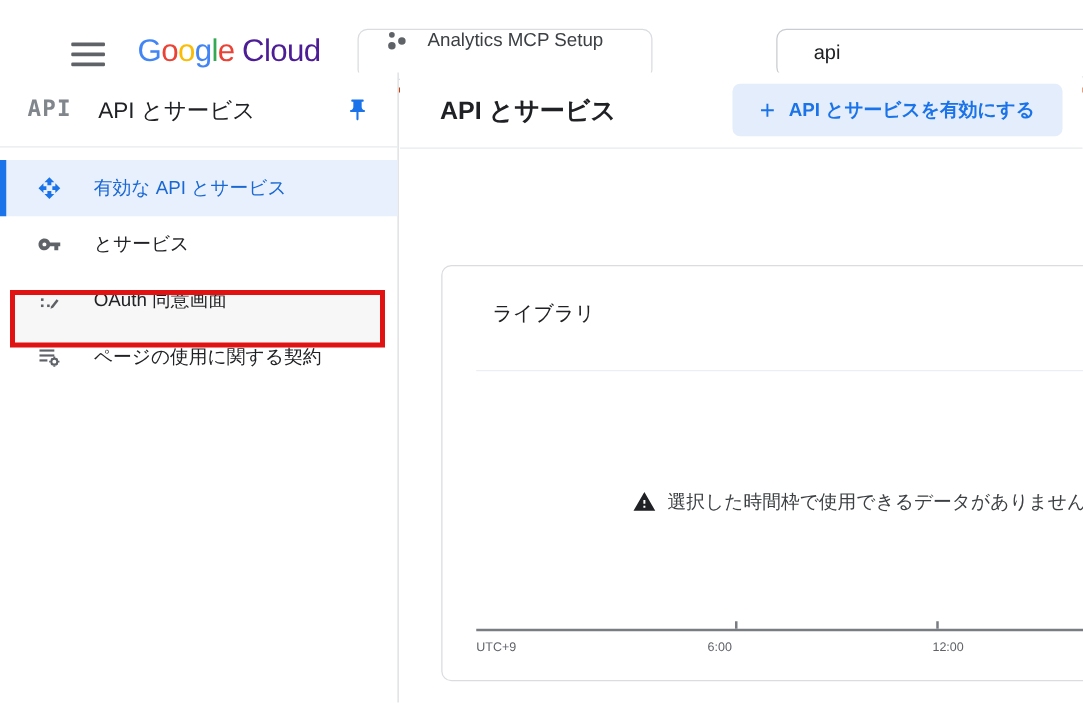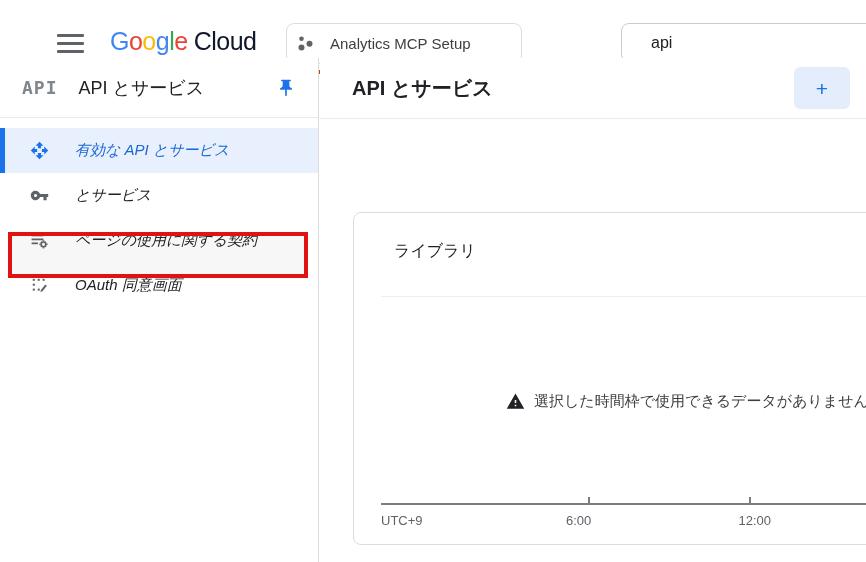--- a/index.html
+++ b/index.html
@@ -7,44 +7,44 @@
     font-family:"Liberation Sans","DejaVu Sans",sans-serif; color:#202124; }
 
   
   .topbar { position:absolute; left:0; top:16px; width:866px; height:58px;
     background:#fff; border-bottom:4px solid #c2410c;margin-left:36px; }
   .hamburger { position:absolute; left:21px; top:18px; width:27px; height:19px;
     display:flex; flex-direction:column; justify-content:space-between; cursor:pointer; }
   .hamburger span { display:block; height:2.6px; background:#5f6368; border-radius:1px; }
   .logo { position:absolute; left:74px; top:11px; font-size:25px; letter-spacing:-0.5px;
     display:flex; align-items:baseline; }
-  .logo .cloud { color:#0f172a; margin-left:6px; }
+  .logo .cloud { color:#4c1d95; margin-left:6px; }
   .g1{color:#4285F4}.g2{color:#EA4335}.g3{color:#FBBC05}.g4{color:#4285F4}.g5{color:#34A853}.g6{color:#EA4335}
   .project-btn { position:absolute; left:250px; top:7px; height:41px; width:236px;
     border:1px solid #dadce0; border-radius:8px; background:#fff;
-    display:flex; align-items:center; gap:14px; padding:0 9px;
+    display:flex; align-items:flex-start; gap:14px; padding:0 21px;
     font-size:15px; color:#3c4043; cursor:pointer; }
   .searchbox { position:absolute; left:585px; top:7px; width:310px; height:39px;
     border:1.6px solid #c9ccd0; border-radius:8px; background:#fff; }
   .searchbox input { position:absolute; left:0; top:0; width:100%; height:100%;
     border:none; outline:none; background:transparent; padding-left:29px;
     font-size:16px; color:#202124; font-family:inherit; }
 
   
   .sidebar { position:absolute; left:0; top:58px; width:319px; height:504px;
     background:#fff; border-right:1px solid #dadce0; }
   .sb-header { height:60px; display:flex; align-items:center; padding:0 22px;
     border-bottom:1px solid #e8eaed; }
   .api-glyph { font-family:"DejaVu Sans Mono","Liberation Mono",monospace;
     font-weight:bold; font-size:18px; color:#80868b; letter-spacing:1px; }
   .sb-title { font-size:18px; color:#202124; margin-left:21px; }
   .pin { margin-left:auto; width:20px; height:20px; color:#1a73e8; cursor:pointer; }
   .sb-nav { padding-top:10px; position:relative; }
   .sb-item { height:45px; display:flex; align-items:center; position:relative;
-    cursor:pointer; font-size:15px; color:#202124;font-style:italic; }
+    cursor:pointer; font-size:15px; color:#202124; }
   .sb-item .icn { width:19px; height:19px; margin-left:30px; color:#5f6368; flex:none; }
   .sb-item .lbl { margin-left:26px; white-space:nowrap; }
   .sb-item.selected { background:#e8f0fe; color:#1967d2; }
   .sb-item.selected .icn { color:#1a73e8; }
   .sb-item.selected::before { content:""; position:absolute; left:0; top:0;
     width:5px; height:100%; background:#1a73e8; }
   .red-box { position:absolute; left:8px; top:114px; width:300px; height:46px;
     border:4px solid #e01212; background:rgba(60,64,67,0.045); pointer-events:none; }
 
   
@@ -58,21 +58,21 @@
     align-items:center; gap:11px; cursor:pointer; white-space:nowrap; }
   .enable-btn .plus { font-size:21px; font-weight:normal; line-height:1; }
 
   
   .card { position:absolute; left:33px; top:154px; width:560px; height:333px;
     background:#fff; border:1px solid #dadce0; border-radius:8px; }
   .card-title { position:absolute; left:40px; top:28px; font-size:16px; color:#202124; }
   .grid-top { position:absolute; left:27px; right:0; top:83px; height:1px; background:#eceef1; }
   .axis-line { position:absolute; left:27px; right:0; top:290px; height:2px; background:#797d82; }
   .tick { position:absolute; width:1.5px; height:6px; top:284px; background:#797d82; }
-  .axis-lbl { position:absolute; top:300px; font-size:13px; color:#5f6368; }
+  .axis-lbl { position:absolute; top:300px; font-size:10px; color:#5f6368; }
   .warn { position:absolute; left:152px; top:179px; display:flex; align-items:center;
     gap:9px; white-space:nowrap; font-size:15px; color:#3c4043; }
   .warn .icn { width:19px; height:19px; color:#202124; flex:none; }
   svg { display:block; width:100%; height:100%; }
 </style>
 </head>
 <body>
 
 <header class="topbar">
   <div class="hamburger">
@@ -121,20 +121,35 @@
     </div>
 
 
     <div class="sb-item">
       <span class="icn">
         <svg viewBox="0 0 24 24" fill="currentColor">
           <path d="M12.65 10C11.83 7.67 9.61 6 7 6c-3.31 0-6 2.69-6 6s2.69 6 6 6c2.61 0 4.83-1.67 5.65-4H17v4h4v-4h2v-4H12.65zM7 14c-1.1 0-2-.9-2-2s.9-2 2-2 2 .9 2 2-.9 2-2 2z"></path>
         </svg>
       </span>
       <span class="lbl">とサービス</span>
+    </div>
+
+    <div class="sb-item">
+      <span class="icn">
+        <svg viewBox="0 0 24 24" fill="currentColor">
+          <rect x="3.5" y="3.5" width="2.6" height="2.6"></rect>
+            <rect x="3.5" y="9.7" width="2.6" height="2.6"></rect>
+          <rect x="3.5" y="15.9" width="2.6" height="2.6"></rect>
+            <rect x="9.7" y="3.5" width="2.6" height="2.6"></rect>
+          <rect x="15.9" y="3.5" width="2.6" height="2.6"></rect>
+            <rect x="9.7" y="15.9" width="2.6" height="2.6"></rect>
+          <path d="M13.8 17.6l5.5-7 2 1.6-5.5 7-2.7.9z"></path>
+        </svg>
+      </span>
+      <span class="lbl">OAuth 同意画面</span>
     </div>
 
     <div class="sb-item">
       <span class="icn">
         <svg viewBox="0 0 24 24" fill="currentColor">
           <rect x="2" y="4.5" width="15" height="2.2"></rect>
             <rect x="2" y="9.5" width="15" height="2.2"></rect>
           <rect x="2" y="14.5" width="8" height="2.2"></rect>
           <g stroke="currentColor" stroke-width="2" fill="none">
             <circle cx="17" cy="16.8" r="3"></circle>
@@ -145,44 +160,30 @@
             <line x1="13.9" y1="13.7" x2="15" y2="14.8"></line>
               <line x1="19" y1="18.8" x2="20.1" y2="19.9"></line>
             <line x1="20.1" y1="13.7" x2="19" y2="14.8"></line>
               <line x1="15" y1="18.8" x2="13.9" y2="19.9"></line>
           </g>
         </svg>
       </span>
       <span class="lbl">ページの使用に関する契約</span>
     </div>
 
-    <div class="sb-item">
-      <span class="icn">
-        <svg viewBox="0 0 24 24" fill="currentColor">
-          <rect x="3.5" y="3.5" width="2.6" height="2.6"></rect>
-            <rect x="3.5" y="9.7" width="2.6" height="2.6"></rect>
-          <rect x="3.5" y="15.9" width="2.6" height="2.6"></rect>
-            <rect x="9.7" y="3.5" width="2.6" height="2.6"></rect>
-          <rect x="15.9" y="3.5" width="2.6" height="2.6"></rect>
-            <rect x="9.7" y="15.9" width="2.6" height="2.6"></rect>
-          <path d="M13.8 17.6l5.5-7 2 1.6-5.5 7-2.7.9z"></path>
-        </svg>
-      </span>
-      <span class="lbl">OAuth 同意画面</span>
-    </div>
-
     <div class="red-box"></div>
   </nav>
 </aside>
 
 <main class="main">
   <div class="main-header">
     <h1 class="page-title">API とサービス</h1>
     <button class="enable-btn">
       <span class="plus">+</span>
+      <span>API とサービスを有効にする</span>
     </button>
   </div>
 
   <section class="card">
     <div class="card-title">ライブラリ</div>
     <div class="grid-top"></div>
 
     <div class="warn">
       <span class="icn">
         <svg viewBox="0 0 24 24" fill="currentColor">

